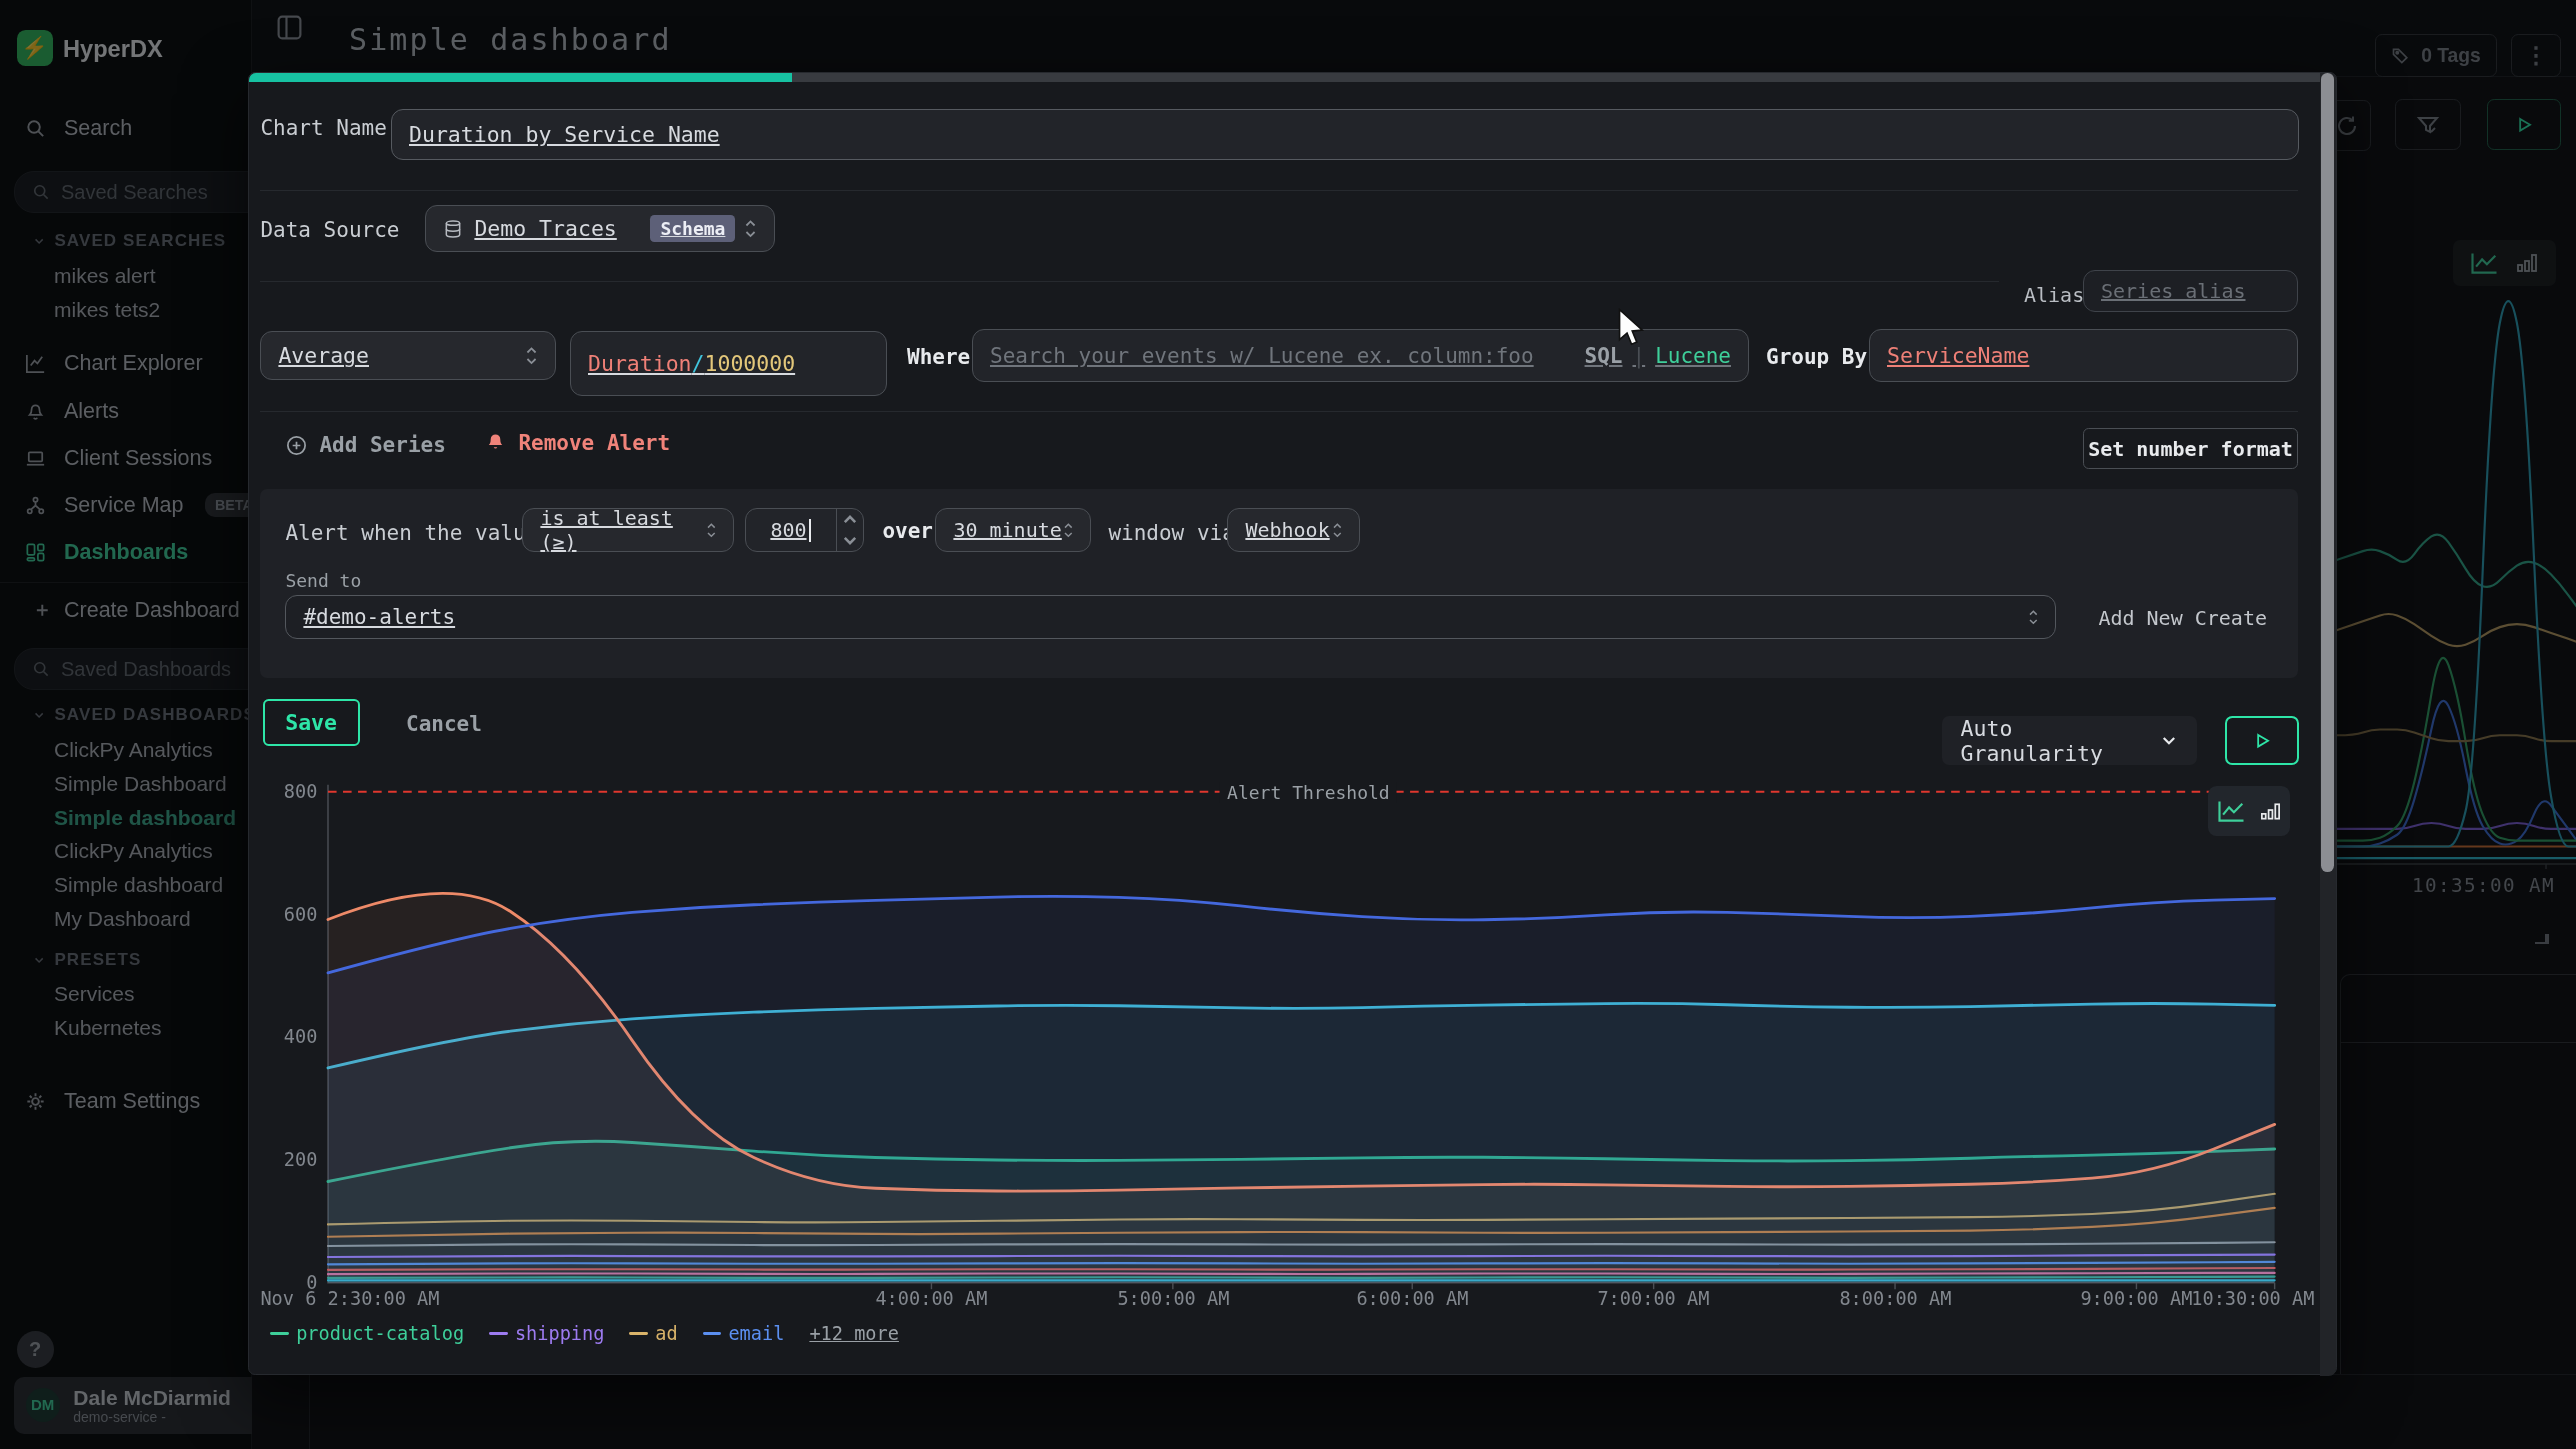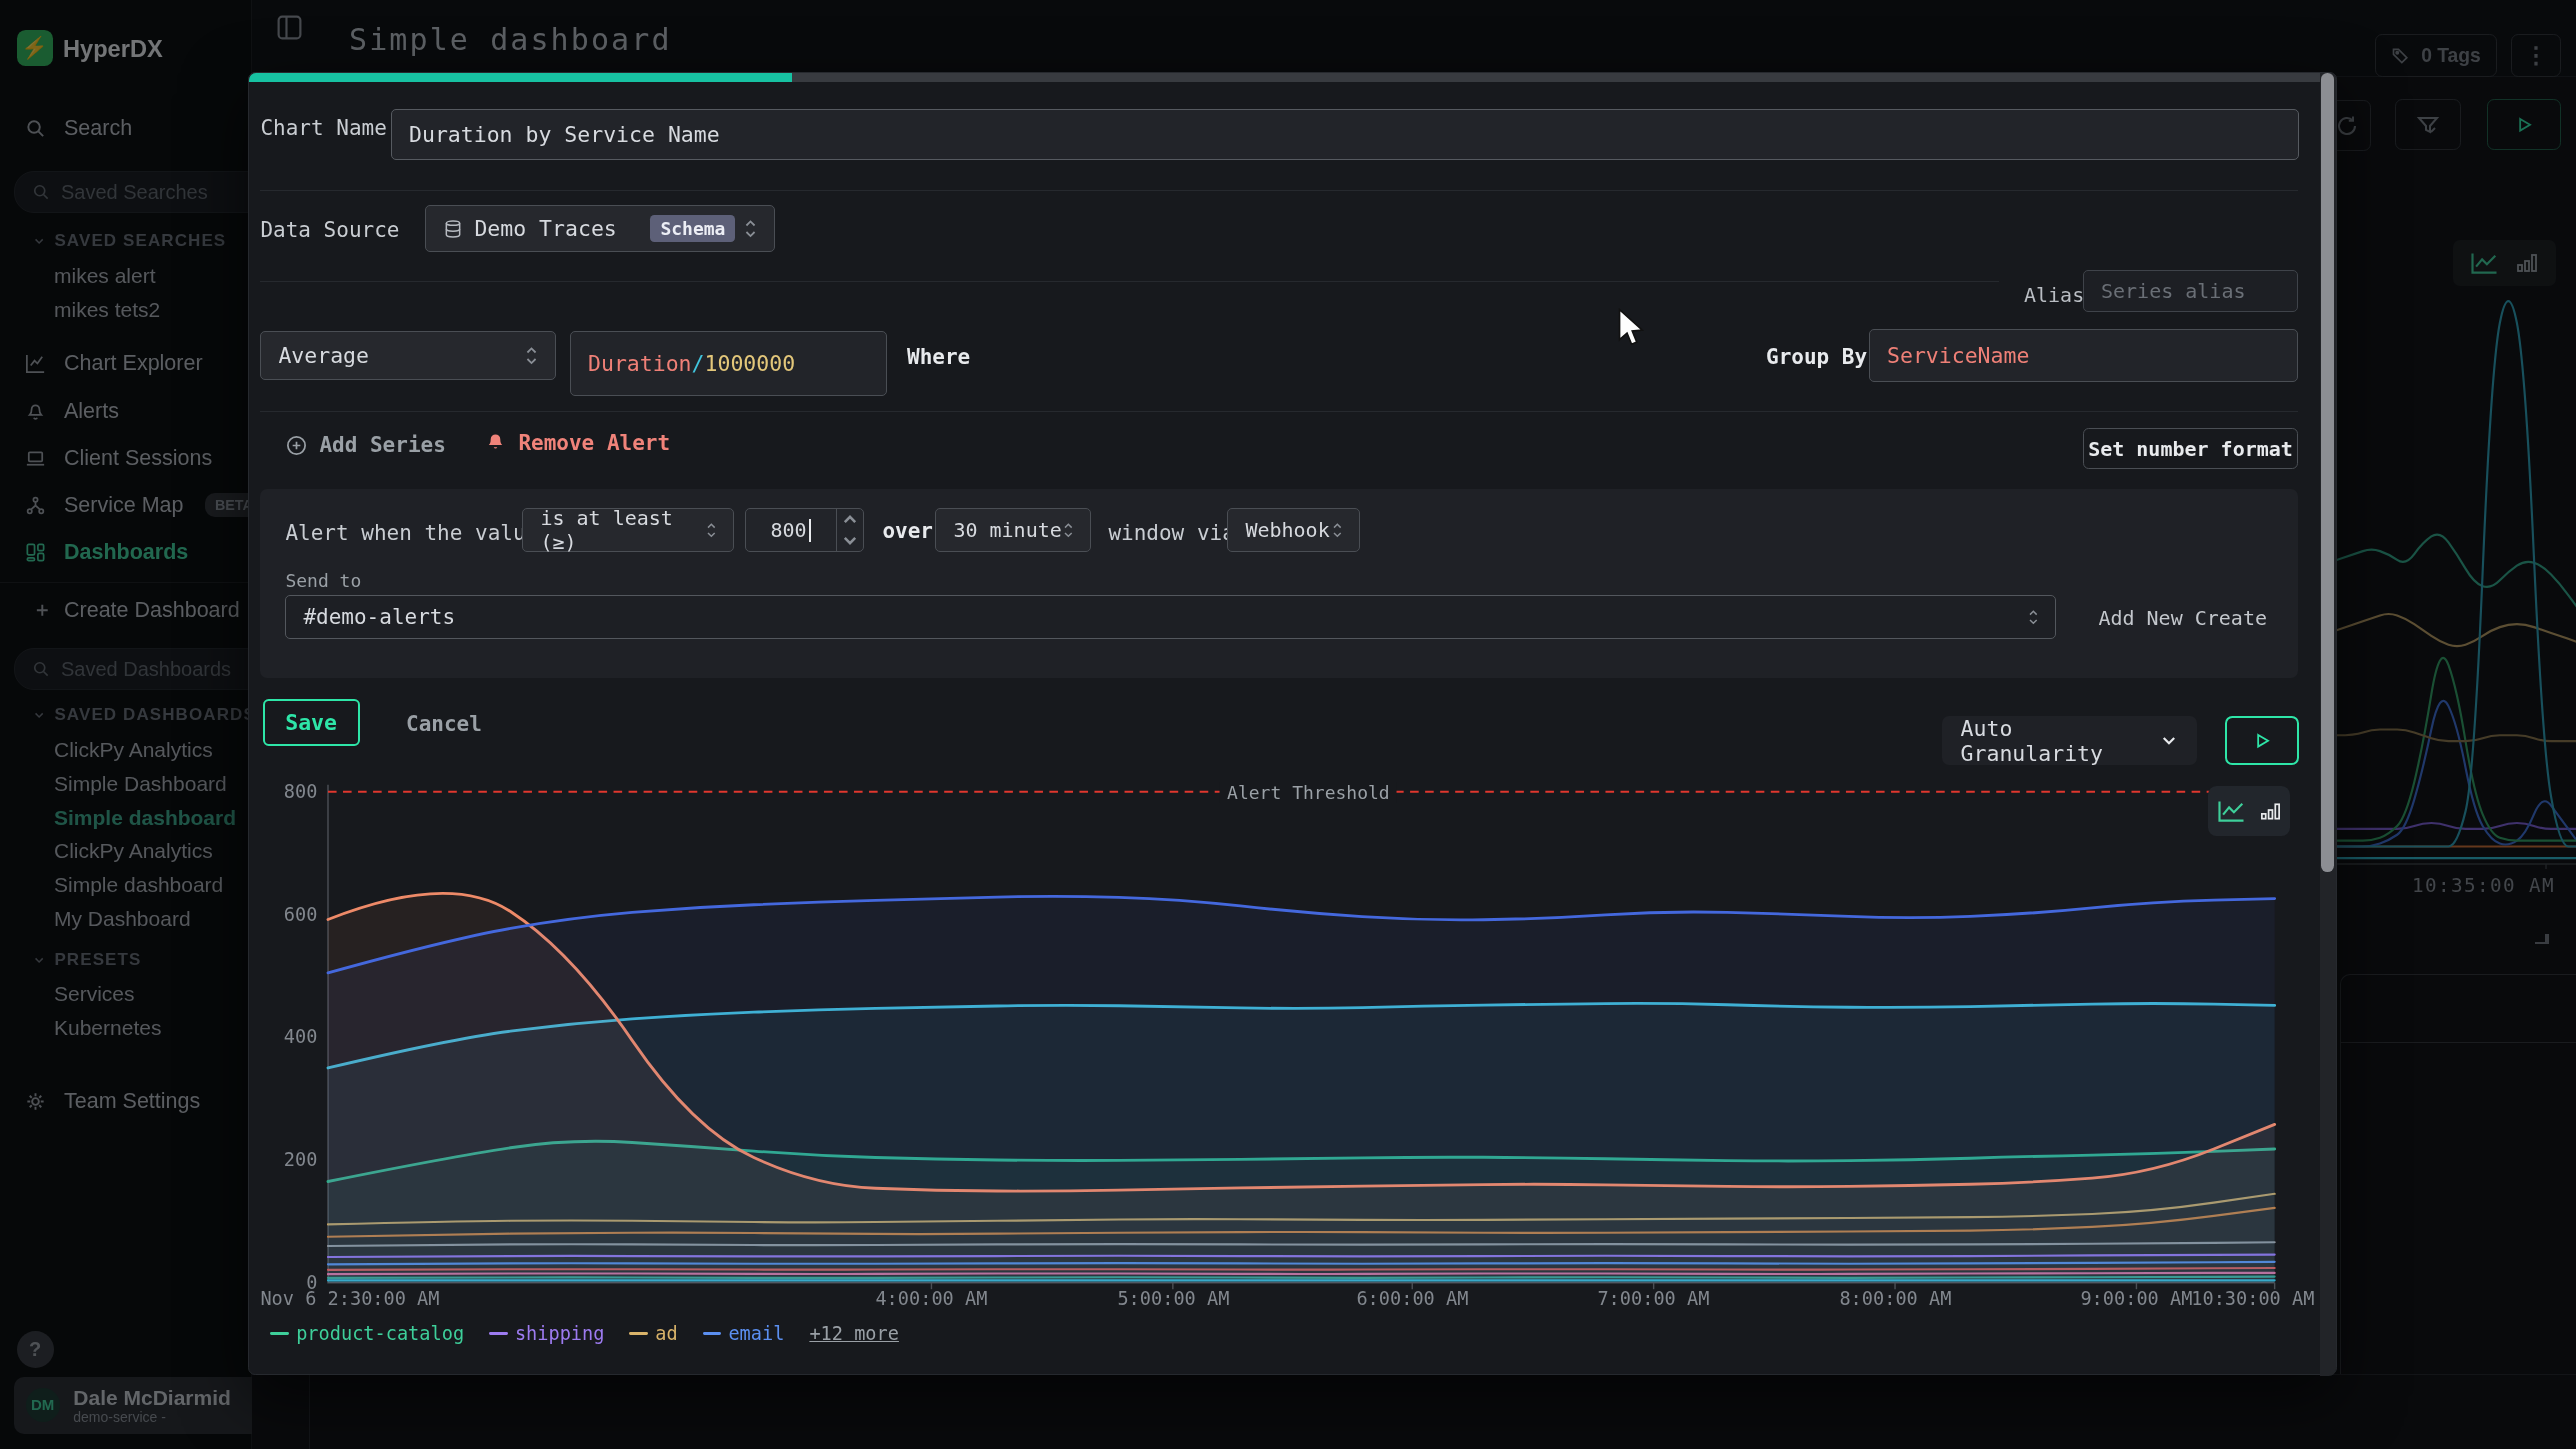--- a/index.html
+++ b/index.html
@@ -16,21 +16,21 @@
   .side-sub{position:absolute;left:54px;height:33px;display:flex;align-items:center;color:#a9adb3;font-size:21px;white-space:nowrap;}
   .side-hdr{position:absolute;left:31.5px;height:24px;display:flex;align-items:center;gap:8.6px;color:#686d75;font-size:17px;letter-spacing:1.1px;font-weight:bold;white-space:nowrap;}
   .pill{position:absolute;left:14.3px;width:228px;height:40px;border-radius:20px;background:#141619;border:1.4px solid #1f2226;display:flex;align-items:center;gap:10px;padding:0 15.7px;color:#5f646b;font-size:20px;}
   #topbar{left:252px;top:0;width:2324px;height:77px;background:#0a0b0d;border-bottom:1.4px solid #1a1d21;z-index:1;}
   .ghost-btn{position:absolute;border:1.4px solid #2e3136;border-radius:7.2px;color:#787d85;display:flex;align-items:center;justify-content:center;gap:10px;background:transparent;}
   #overlay{left:0;top:0;width:2576px;height:1450px;background:rgba(8,9,11,0.52);z-index:5;}
 
   
   #modal{left:248px;top:72px;width:2089px;height:1303px;background:#17191d;border:0.7px solid #26292e;border-radius:7.2px;z-index:10;box-shadow:0 21.5px 64px rgba(0,0,0,.6);}
   .mlabel{position:absolute;color:#c9cdd2;font-size:21px;white-space:nowrap;}
-  .inp{position:absolute;background:#222429;border:1.4px solid #4a4e54;border-radius:5px;display:flex;align-items:center;font-family:"DejaVu Sans Mono",monospace;font-size:21.5px;color:#d7dadf;padding:0 17px;box-sizing:border-box;}
+  .inp{position:absolute;background:#222429;border:1.4px solid #4a4e54;border-radius:12px;display:flex;align-items:center;font-family:"DejaVu Sans Mono",monospace;font-size:21.5px;color:#d7dadf;padding:0 17px;box-sizing:border-box;text-decoration:underline;}
   .sel{background:#26282d;}
   .hr{position:absolute;height:1.4px;background:#26292e;}
   .carets{margin-left:auto;flex:0 0 auto;}
   .bold{font-weight:bold;}
   #alert-panel{position:absolute;left:11.4px;top:416px;width:2038px;height:189px;background:#1f2126;border-radius:7.2px;}
 
   
   #chart-wrap{position:absolute;left:11.4px;top:698px;width:2054px;height:580px;}
   .ylab{position:absolute;width:47px;text-align:right;color:#82878e;font-size:18.6px;font-family:"DejaVu Sans Mono",monospace;}
   .xlab{position:absolute;top:517px;color:#82878e;font-size:18.6px;font-family:"DejaVu Sans Mono",monospace;white-space:nowrap;}
@@ -303,20 +303,28 @@
     <svg class="carets" style="width:13px;height:21.5px;" viewBox="0 0 16 26" fill="none" stroke="#8a8f96" stroke-width="2.2">
         <path d="M3 9l5-5 5 5M3 17l5 5 5-5"></path>
       </svg>
   </div>
   <div class="inp" style="left:321px;top:258px;width:317px;height:65px;">
     <span id="tok0" style="color: rgb(239, 128, 119);">Duration</span>
       <span id="tok1" style="color: rgb(65, 197, 221);">/</span>
       <span id="tok2" style="color: rgb(227, 199, 122);">1000000</span>
   </div>
   <div class="mlabel mono bold" style="left:658px;top:272px;color:#e8eaed;">Where</div>
+  <div class="inp" style="left:723px;top:256px;width:777px;height:53px;color:#70757c;font-size:21px;">
+    <span style="overflow:hidden;white-space:nowrap;">Search your events w/ Lucene ex. column:foo</span>
+    <span class="carets" style="display:flex;align-items:center;gap:10px;font-size:21px;">
+      <span style="color:#9aa0a6;font-weight:bold;">SQL</span>
+      <span style="color:#4a4e54;">|</span>
+      <span style="color:#3ecf9a;">Lucene</span>
+    </span>
+  </div>
   <div class="mlabel mono bold" style="left:1517px;top:272px;color:#e8eaed;">Group By</div>
   <div class="inp" style="left:1620px;top:256px;width:429px;height:53px;color:#ef8077;">
       <span>ServiceName</span>
     </div>
 
   <div class="hr" style="left:11.4px;top:338px;width:2038px;"></div>
 
   <div class="abs" style="left:36px;top:360px;display:flex;align-items:center;gap:11.4px;">
     <svg style="width:23px;height:23px;" viewBox="0 0 24 24" fill="none" stroke="#9aa0a6" stroke-width="1.8">
         <circle cx="12" cy="12" r="9"></circle>

